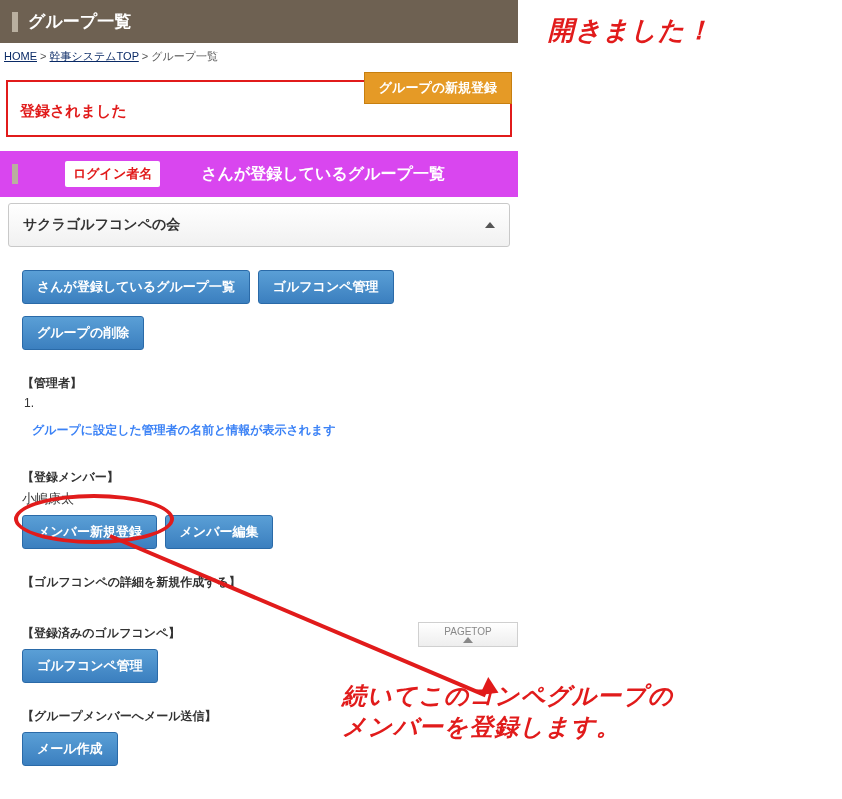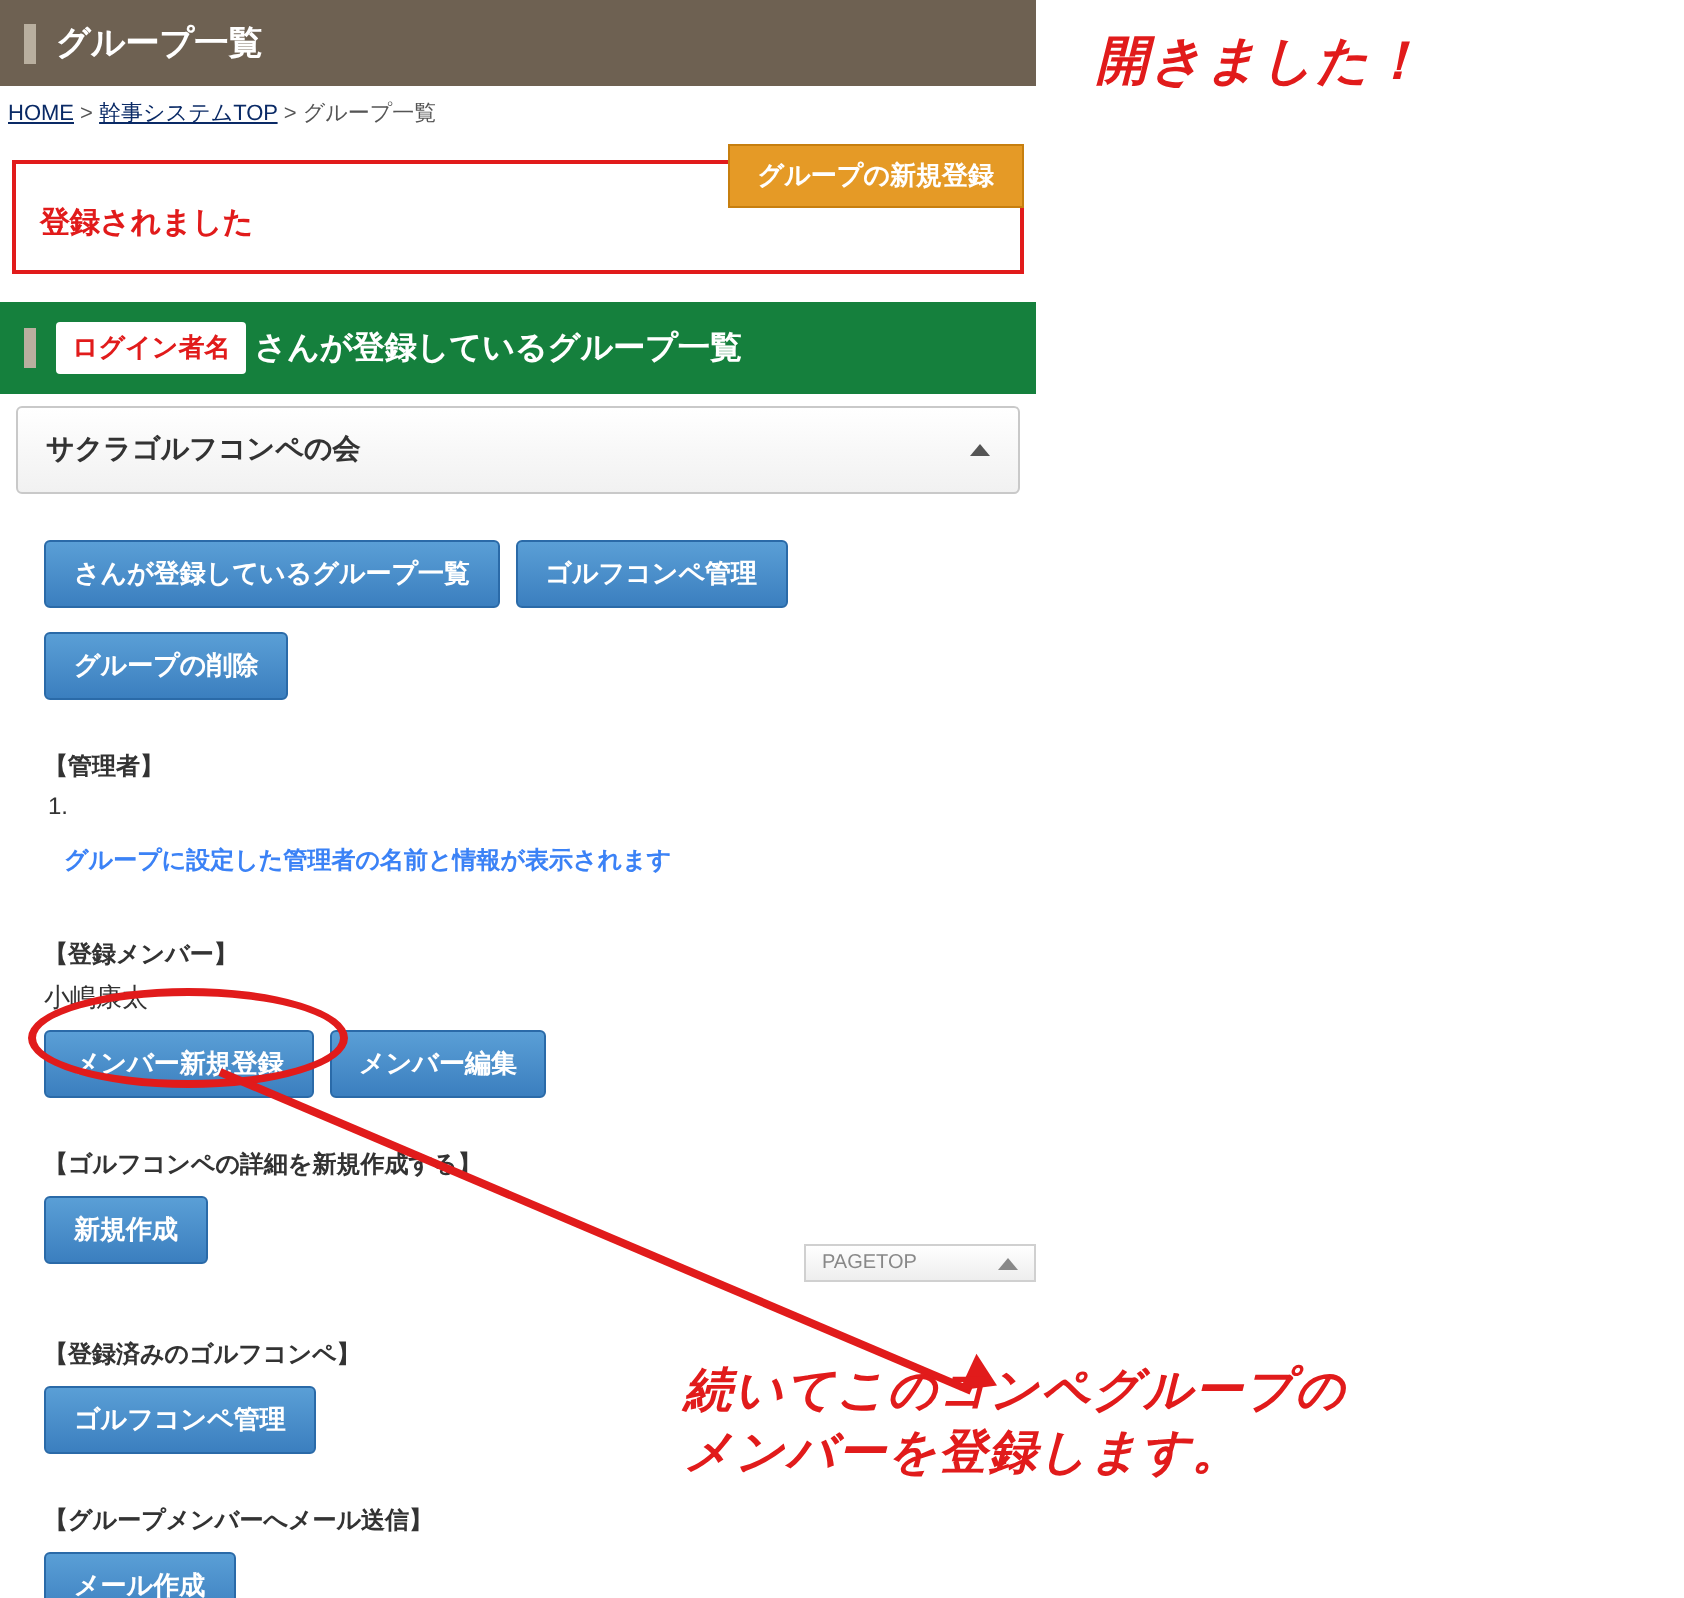--- a/index.html
+++ b/index.html
@@ -64,26 +64,27 @@
     right: -2px;
     background: #e59a26;
     color: #fff;
     font-size: 13px;
     font-weight: bold;
     padding: 6px 14px;
     border: 1px solid #c77f0f;
     cursor: pointer;
   }
   .section-bar {
-    background: #15803d;
+    background: #d946ef;
     color: #fff;
     padding: 10px 12px;
     display: flex;
     align-items: center;
     margin: 0 0 6px 0;
+    gap: 37px;
   }
   .section-bar .stripe {
     width: 6px;
     height: 20px;
     background: #b9af9f;
     margin-right: 10px;
   }
   .section-bar .login-badge {
     background: #fff;
     color: #e11b1b;
@@ -156,30 +157,31 @@
     margin-bottom: 2px;
   }
   .member-name {
     font-size: 13px;
     margin-bottom: 4px;
   }
   .pagetop {
     position: absolute;
     right: 0;
     top: 622px;
-    width: 116px;
+    width: 100px;
     border: 1px solid #d0d0d0;
     background: linear-gradient(#ffffff, #eeeeee);
     font-size: 10px;
     color: #888;
     padding: 3px 8px;
     display: flex;
     align-items: center;
     justify-content: space-between;
     cursor: pointer;
+    flex-direction: column;
   }
   .pagetop .tri {
     width: 0; height: 0;
     border-left: 5px solid transparent;
     border-right: 5px solid transparent;
     border-bottom: 6px solid #888;
   }
 
   
   .anno {
@@ -266,23 +268,20 @@
       </div>
 
       <div class="subhead">【登録メンバー】</div>
       <div class="member-name">小嶋康太</div>
       <div class="btn-row">
         <span class="btn">メンバー新規登録</span>
         <span class="btn">メンバー編集</span>
       </div>
 
       <div class="subhead">【ゴルフコンペの詳細を新規作成する】</div>
-      <div class="btn-row">
-        <span class="btn">新規作成</span>
-      </div>
 
       <div class="subhead" style="margin-top:34px;">【登録済みのゴルフコンペ】</div>
       <div class="btn-row">
         <span class="btn">ゴルフコンペ管理</span>
       </div>
 
       <div class="subhead">【グループメンバーへメール送信】</div>
       <div class="btn-row">
         <span class="btn">メール作成</span>
       </div>

